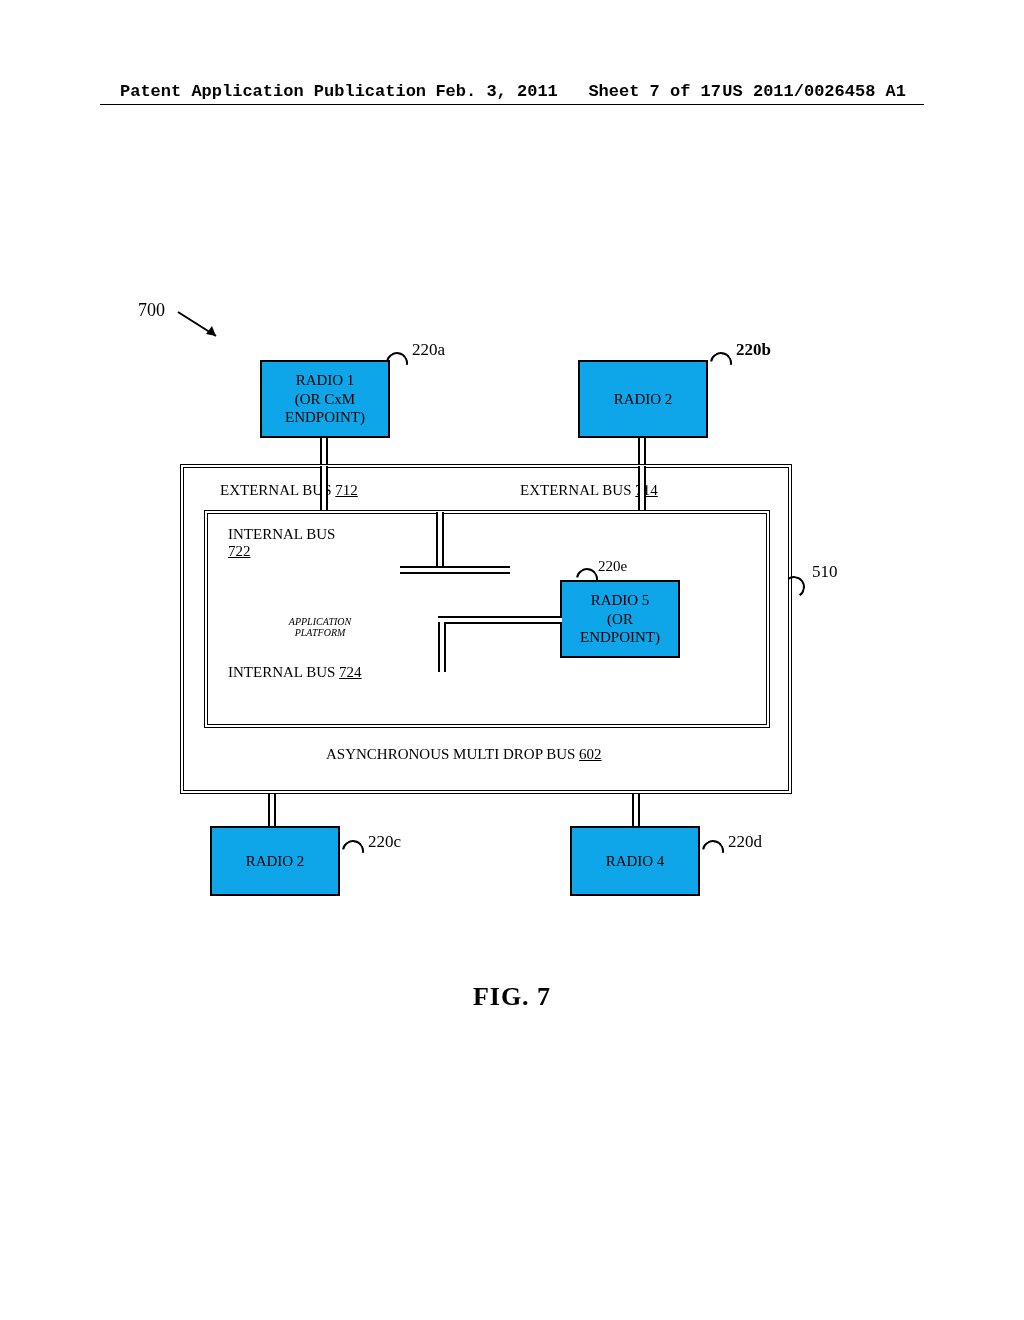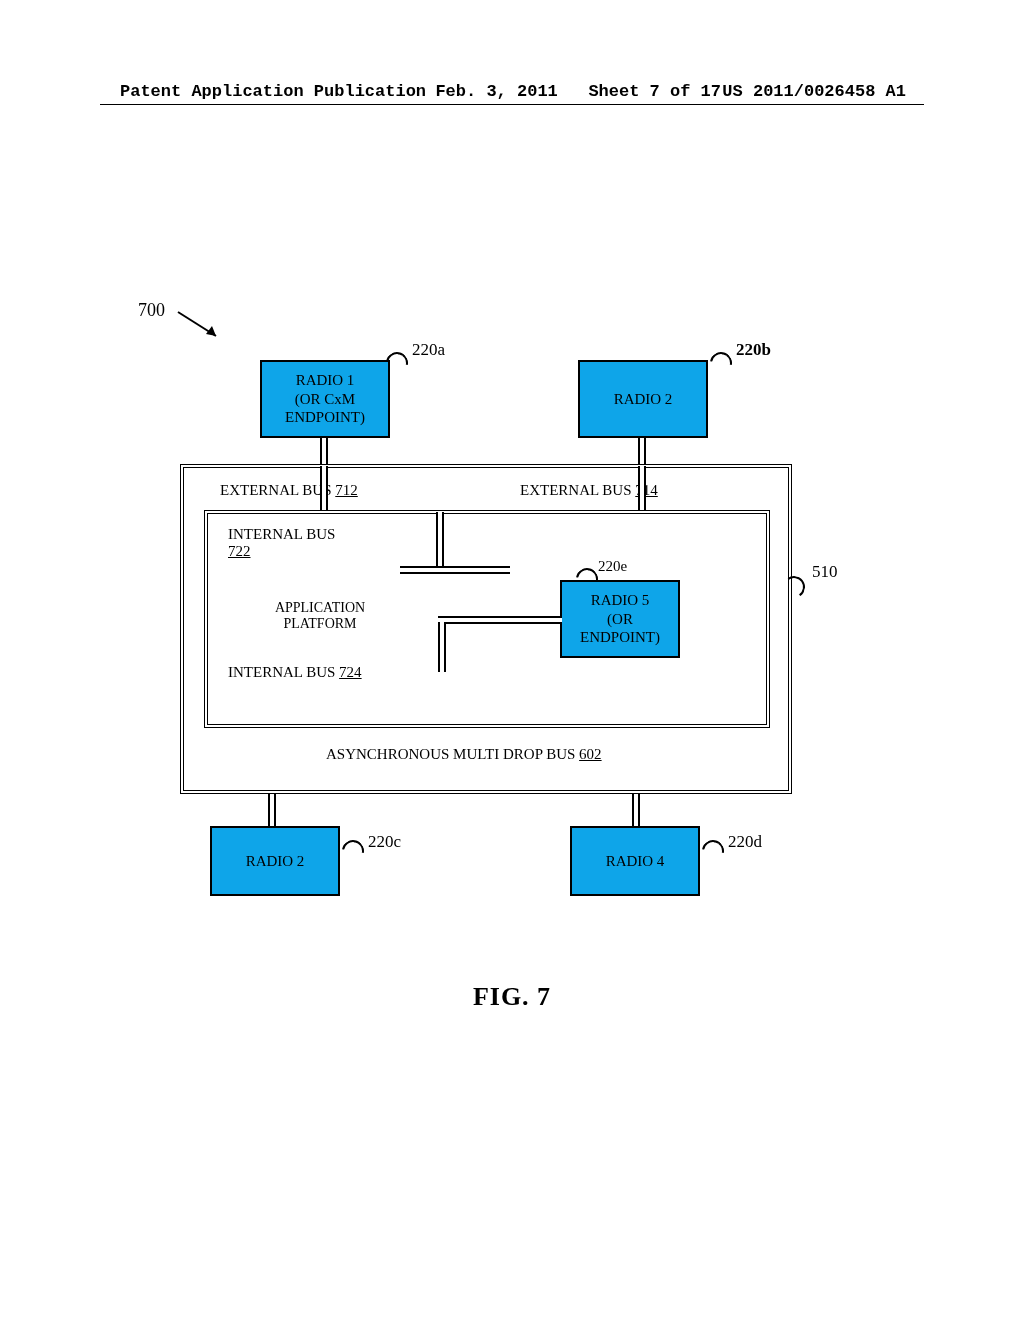--- a/index.html
+++ b/index.html
@@ -78,21 +78,21 @@
     left: 84px; top: 210px;
     width: 566px; height: 218px;
     border: 4px double #000;
     background: #fff;
   }
 
   .int-bus-label-1 {
     position: absolute; left: 108px; top: 226px; font-size: 15px;
   }
   .app-platform {
-    position: absolute; left: 130px; top: 300px; font-size: 14px; text-align: center; width: 140px;
+    position: absolute; left: 130px; top: 316px; font-size: 10px; text-align: center; width: 140px; font-style: italic;
   }
   .int-bus-label-2 {
     position: absolute; left: 108px; top: 364px; font-size: 15px;
   }
 
   .radio5 {
     left: 440px; top: 280px; width: 120px; height: 78px;
   }
 
   .async-label {

